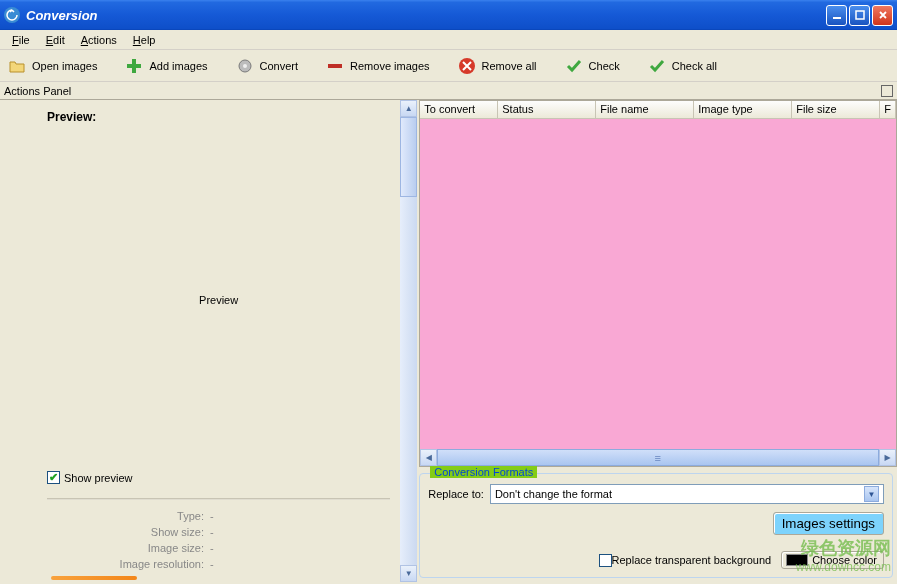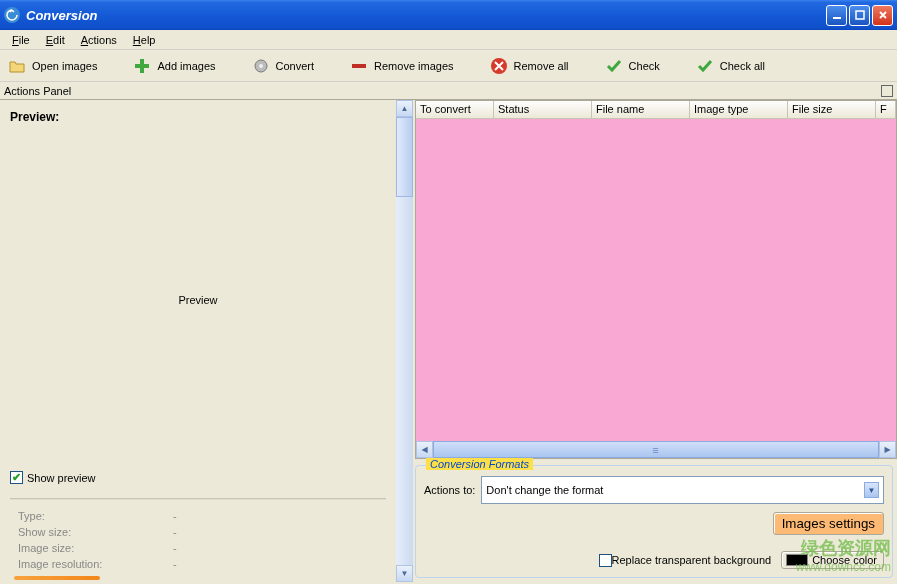--- a/index.html
+++ b/index.html
@@ -65,21 +65,21 @@
   cursor: pointer;
 }
 .menu-item .u { text-decoration: underline; }
 .toolbar {
   height: 32px;
   background: #ece9d8;
   border-bottom: 1px solid #d4d0c8;
   display: flex;
   align-items: center;
   padding: 2px 4px;
-  gap: 28px;
+  gap: 20px;
 }
 .tool-btn {
   display: flex;
   align-items: center;
   gap: 6px;
   padding: 2px 4px;
   cursor: pointer;
 }
 .tool-icon { width: 18px; height: 18px; display:flex; align-items:center; justify-content:center; }
 .panel-header {
@@ -94,20 +94,21 @@
 }
 .dock-icon {
   width: 12px; height: 12px;
   border: 1px solid #666;
   cursor: pointer;
   position: relative;
 }
 .main {
   display: flex;
   height: 482px;
+  padding-left: 37px;
 }
 .left {
   width: 413px;
   background: #ece9d8;
   position: relative;
   display: flex;
   flex-direction: column;
 }
 .left-content {
   flex: 1;
@@ -150,21 +151,21 @@
   font-weight: bold;
 }
 .hr { height: 2px; background: #e0ddd0; border-top:1px solid #c8c4b4; margin: 2px 0 8px 0;}
 .info-rows { padding: 0 8px 10px 8px; }
 .info-row {
   display: flex;
   justify-content: flex-start;
   padding: 2px 0;
   color: #888;
 }
-.info-row .lbl { width: 155px; padding-right: 6px;}
+.info-row .lbl { width: 155px; text-align: right; padding-right: 6px;}
 .info-row .val { }
 .left-scrollbar {
   width: 17px;
   background: linear-gradient(to right, #e6eefb, #cbd9f0);
   display: flex;
   flex-direction: column;
 }
 .sb-btn {
   height: 17px;
   background: linear-gradient(to bottom, #eaf1fb, #c8d8f3);
@@ -228,45 +229,44 @@
 .fieldset {
   border: 1px solid #bdd5ef;
   border-radius: 4px;
   margin: 6px 4px 4px 0;
   padding: 10px 8px 8px 8px;
   position: relative;
 }
 .legend {
   position: absolute;
   top: -8px; left: 10px;
-  background: #fde047;
+  background: #84cc16;
   padding: 0 4px;
   color: #0046d5;
-  font-style: italic;
 }
 .convert-row { display:flex; align-items:center; gap:6px; }
 .select {
   flex: 1;
-  height: 28px;
+  height: 20px;
   background: white;
   border: 1px solid #7f9db9;
   display: flex;
   align-items: center;
   padding: 0 4px;
   justify-content: space-between;
 }
 .select-arrow {
   width: 15px; height: 16px;
   background: linear-gradient(to bottom,#d7e5fb,#a9c5f0);
   border: 1px solid #8cabdd;
   display:flex;align-items:center;justify-content:center;
   font-size:8px;color:#2d5494;
 }
 .btn {
-  background: #fdba74;
+  background: #7dd3fc;
   border: 1px solid #aca899;
   border-radius: 3px;
   padding: 3px 8px;
   cursor: pointer;
   box-shadow: inset 1px 1px 0 #fff;
 }
 .row-right { display:flex; justify-content:flex-end; margin-top:8px; }
 .row-bottom {
   display:flex; justify-content:flex-end; align-items:center; gap:10px; margin-top:16px;
 }
@@ -463,21 +463,21 @@
       <div class="h-scrollbar">
         <div class="h-sb-btn">◀</div>
         <div class="h-sb-thumb">≡</div>
         <div class="h-sb-btn">▶</div>
       </div>
     </div>
 
     <div class="fieldset">
       <div class="legend">Conversion Formats</div>
       <div class="convert-row">
-        <span>Actions to:</span>
+        <span>Replace to:</span>
         <div class="select">
           <span>Don't change the format</span>
           <span class="select-arrow">▼</span>
         </div>
       </div>
       <div class="row-right">
         <button class="btn">Images settings</button>
       </div>
       <div class="row-bottom">
         <div style="display:flex;align-items:center;gap:0">

